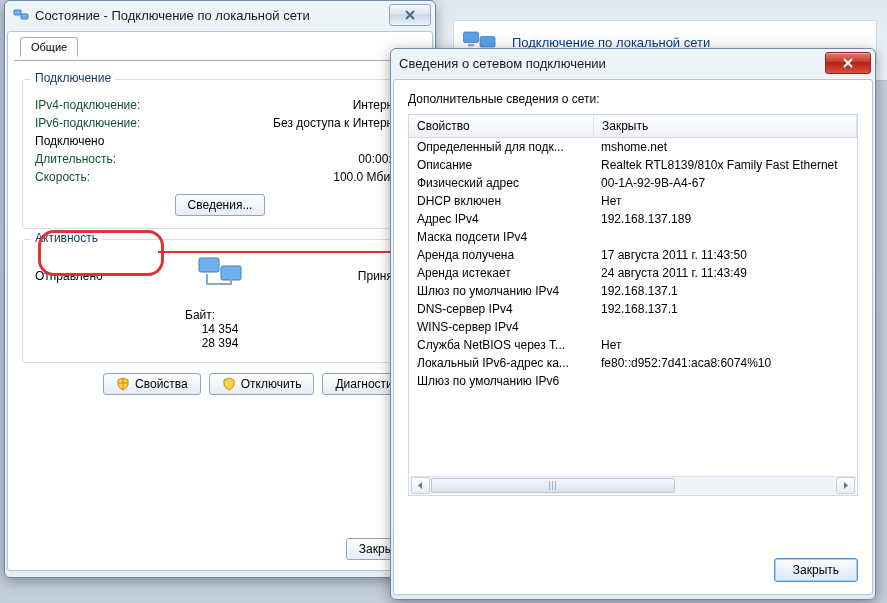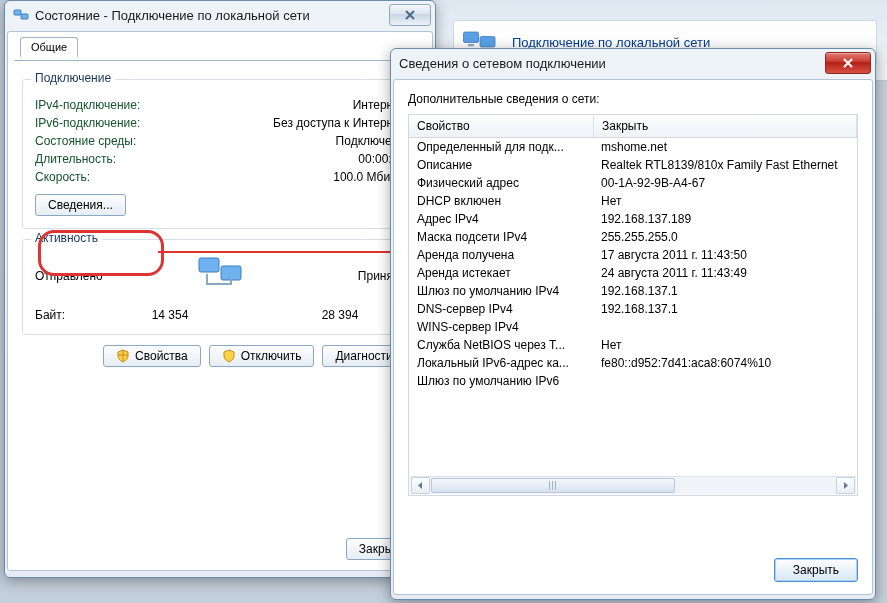--- a/index.html
+++ b/index.html
@@ -189,50 +189,49 @@
       <div class="legend">Подключение</div>
       <div class="kv">
           <div class="k">IPv4-подключение:</div>
           <div class="v">Интернет</div>
         </div>
       <div class="kv">
           <div class="k">IPv6-подключение:</div>
           <div class="v">Без доступа к Интернет</div>
         </div>
       <div class="kv">
-          <div class="k">Состояние среды:</div>
           <div class="v">Подключено</div>
         </div>
       <div class="kv">
           <div class="k">Длительность:</div>
           <div class="v">00:00:16</div>
         </div>
       <div class="kv">
           <div class="k">Скорость:</div>
           <div class="v">100.0 Мбит/с</div>
         </div>
-      <div style="margin-top:10px;">
+      <div style="margin-top:10px;text-align:center;">
         <span class="btn">Сведения...</span>
       </div>
     </div>
 
     <div class="groupbox">
       <div class="legend">Активность</div>
       <div style="display:flex; align-items:center;">
         <div style="flex:1; text-align:left;">Отправлено</div>
         <div class="activity-center">
           <svg width="54" height="44" viewBox="0 0 54 44">
             <rect x="6" y="4" width="20" height="14" rx="2" fill="#6fb2ef" stroke="#3d7fbe"></rect>
             <rect x="28" y="12" width="20" height="14" rx="2" fill="#6fb2ef" stroke="#3d7fbe"></rect>
             <path d="M14 20 v10 h24 v-6" stroke="#8aa9c7" stroke-width="2" fill="none"></path>
           </svg>
         </div>
         <div style="flex:1; text-align:right;">Принято</div>
       </div>
-      <div style="display:flex; align-items:center; margin-top:10px;">
+      <div style="display:flex; align-items:center; margin-top:10px;flex-direction:column;">
         <div style="width:70px;">Байт:</div>
         <div style="flex:1; text-align:center;">14 354</div>
         <div style="width:40px;"></div>
         <div style="flex:1; text-align:center;">28 394</div>
       </div>
     </div>
 
     <div class="btnrow">
       <span class="btn">
         <svg class="shield" viewBox="0 0 14 14">
@@ -297,21 +296,20 @@
           <div class="details-row">
             <div class="c1">DHCP включен</div>
             <div class="c2">Нет</div>
           </div>
           <div class="details-row">
             <div class="c1">Адрес IPv4</div>
             <div class="c2">192.168.137.189</div>
           </div>
           <div class="details-row">
             <div class="c1">Маска подсети IPv4</div>
-            <div class="c2">255.255.255.0</div>
           </div>
           <div class="details-row">
             <div class="c1">Аренда получена</div>
             <div class="c2">17 августа 2011 г. 11:43:50</div>
           </div>
           <div class="details-row">
             <div class="c1">Аренда истекает</div>
             <div class="c2">24 августа 2011 г. 11:43:49</div>
           </div>
           <div class="details-row">

